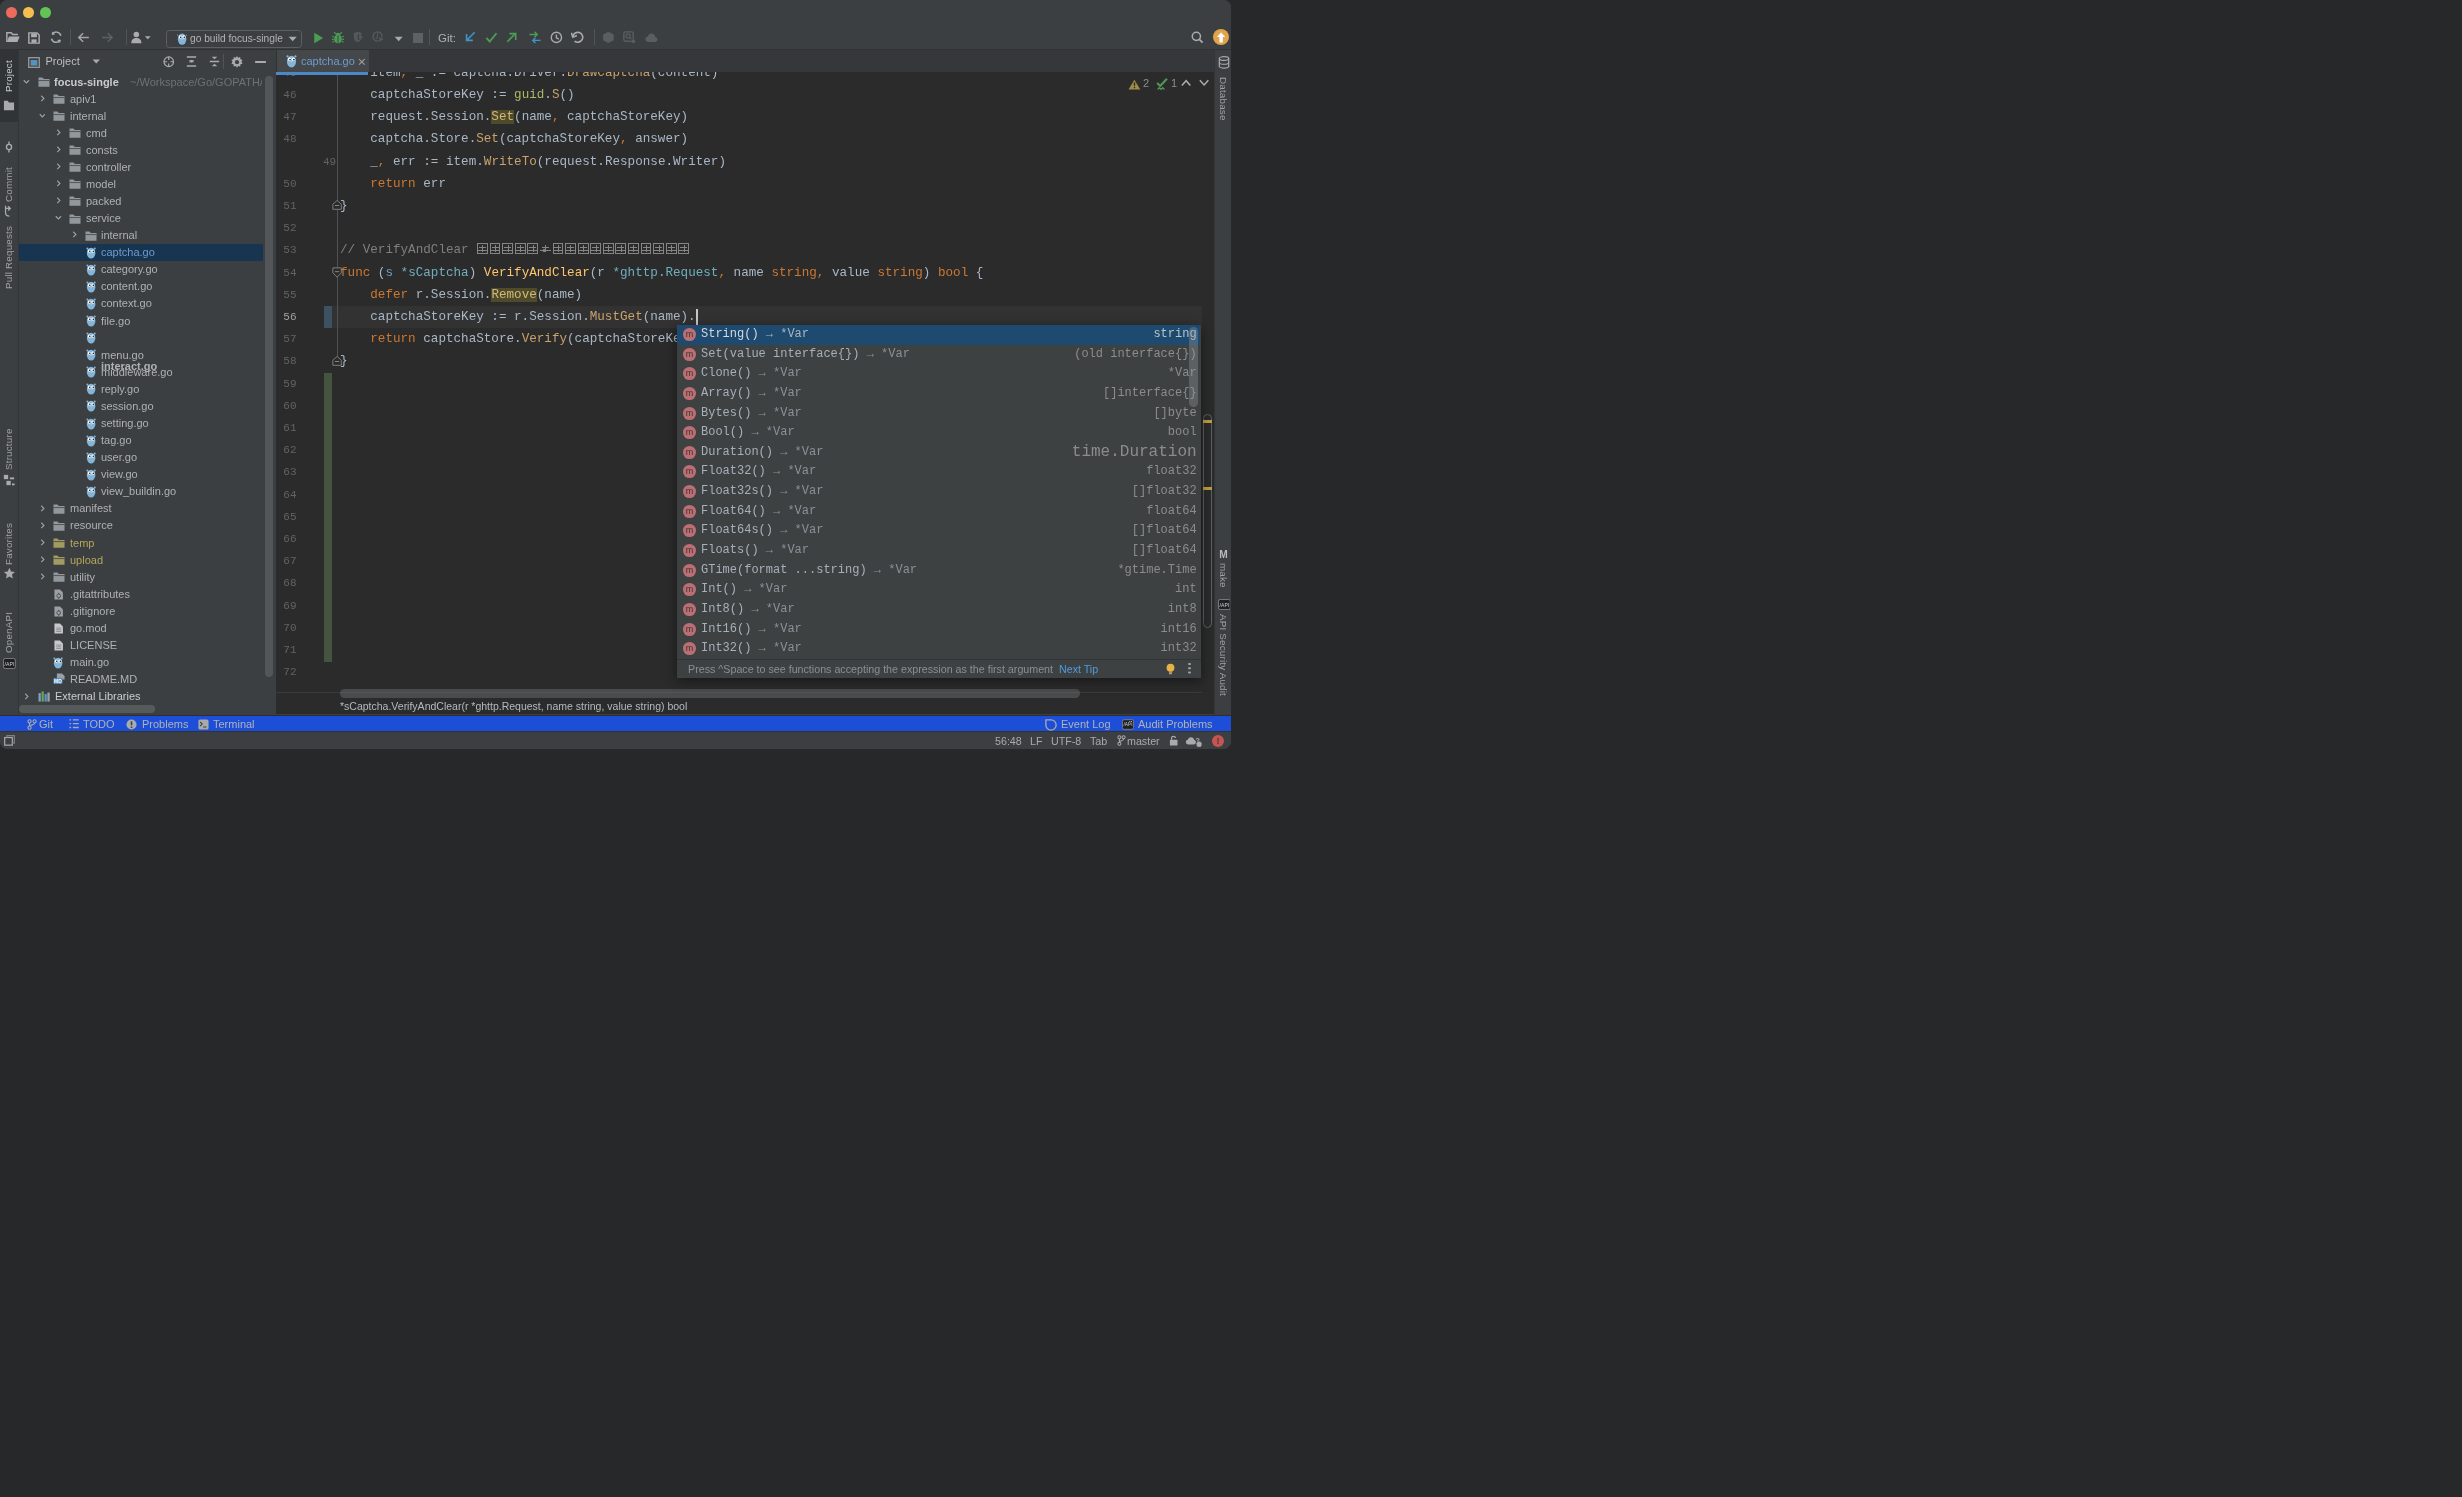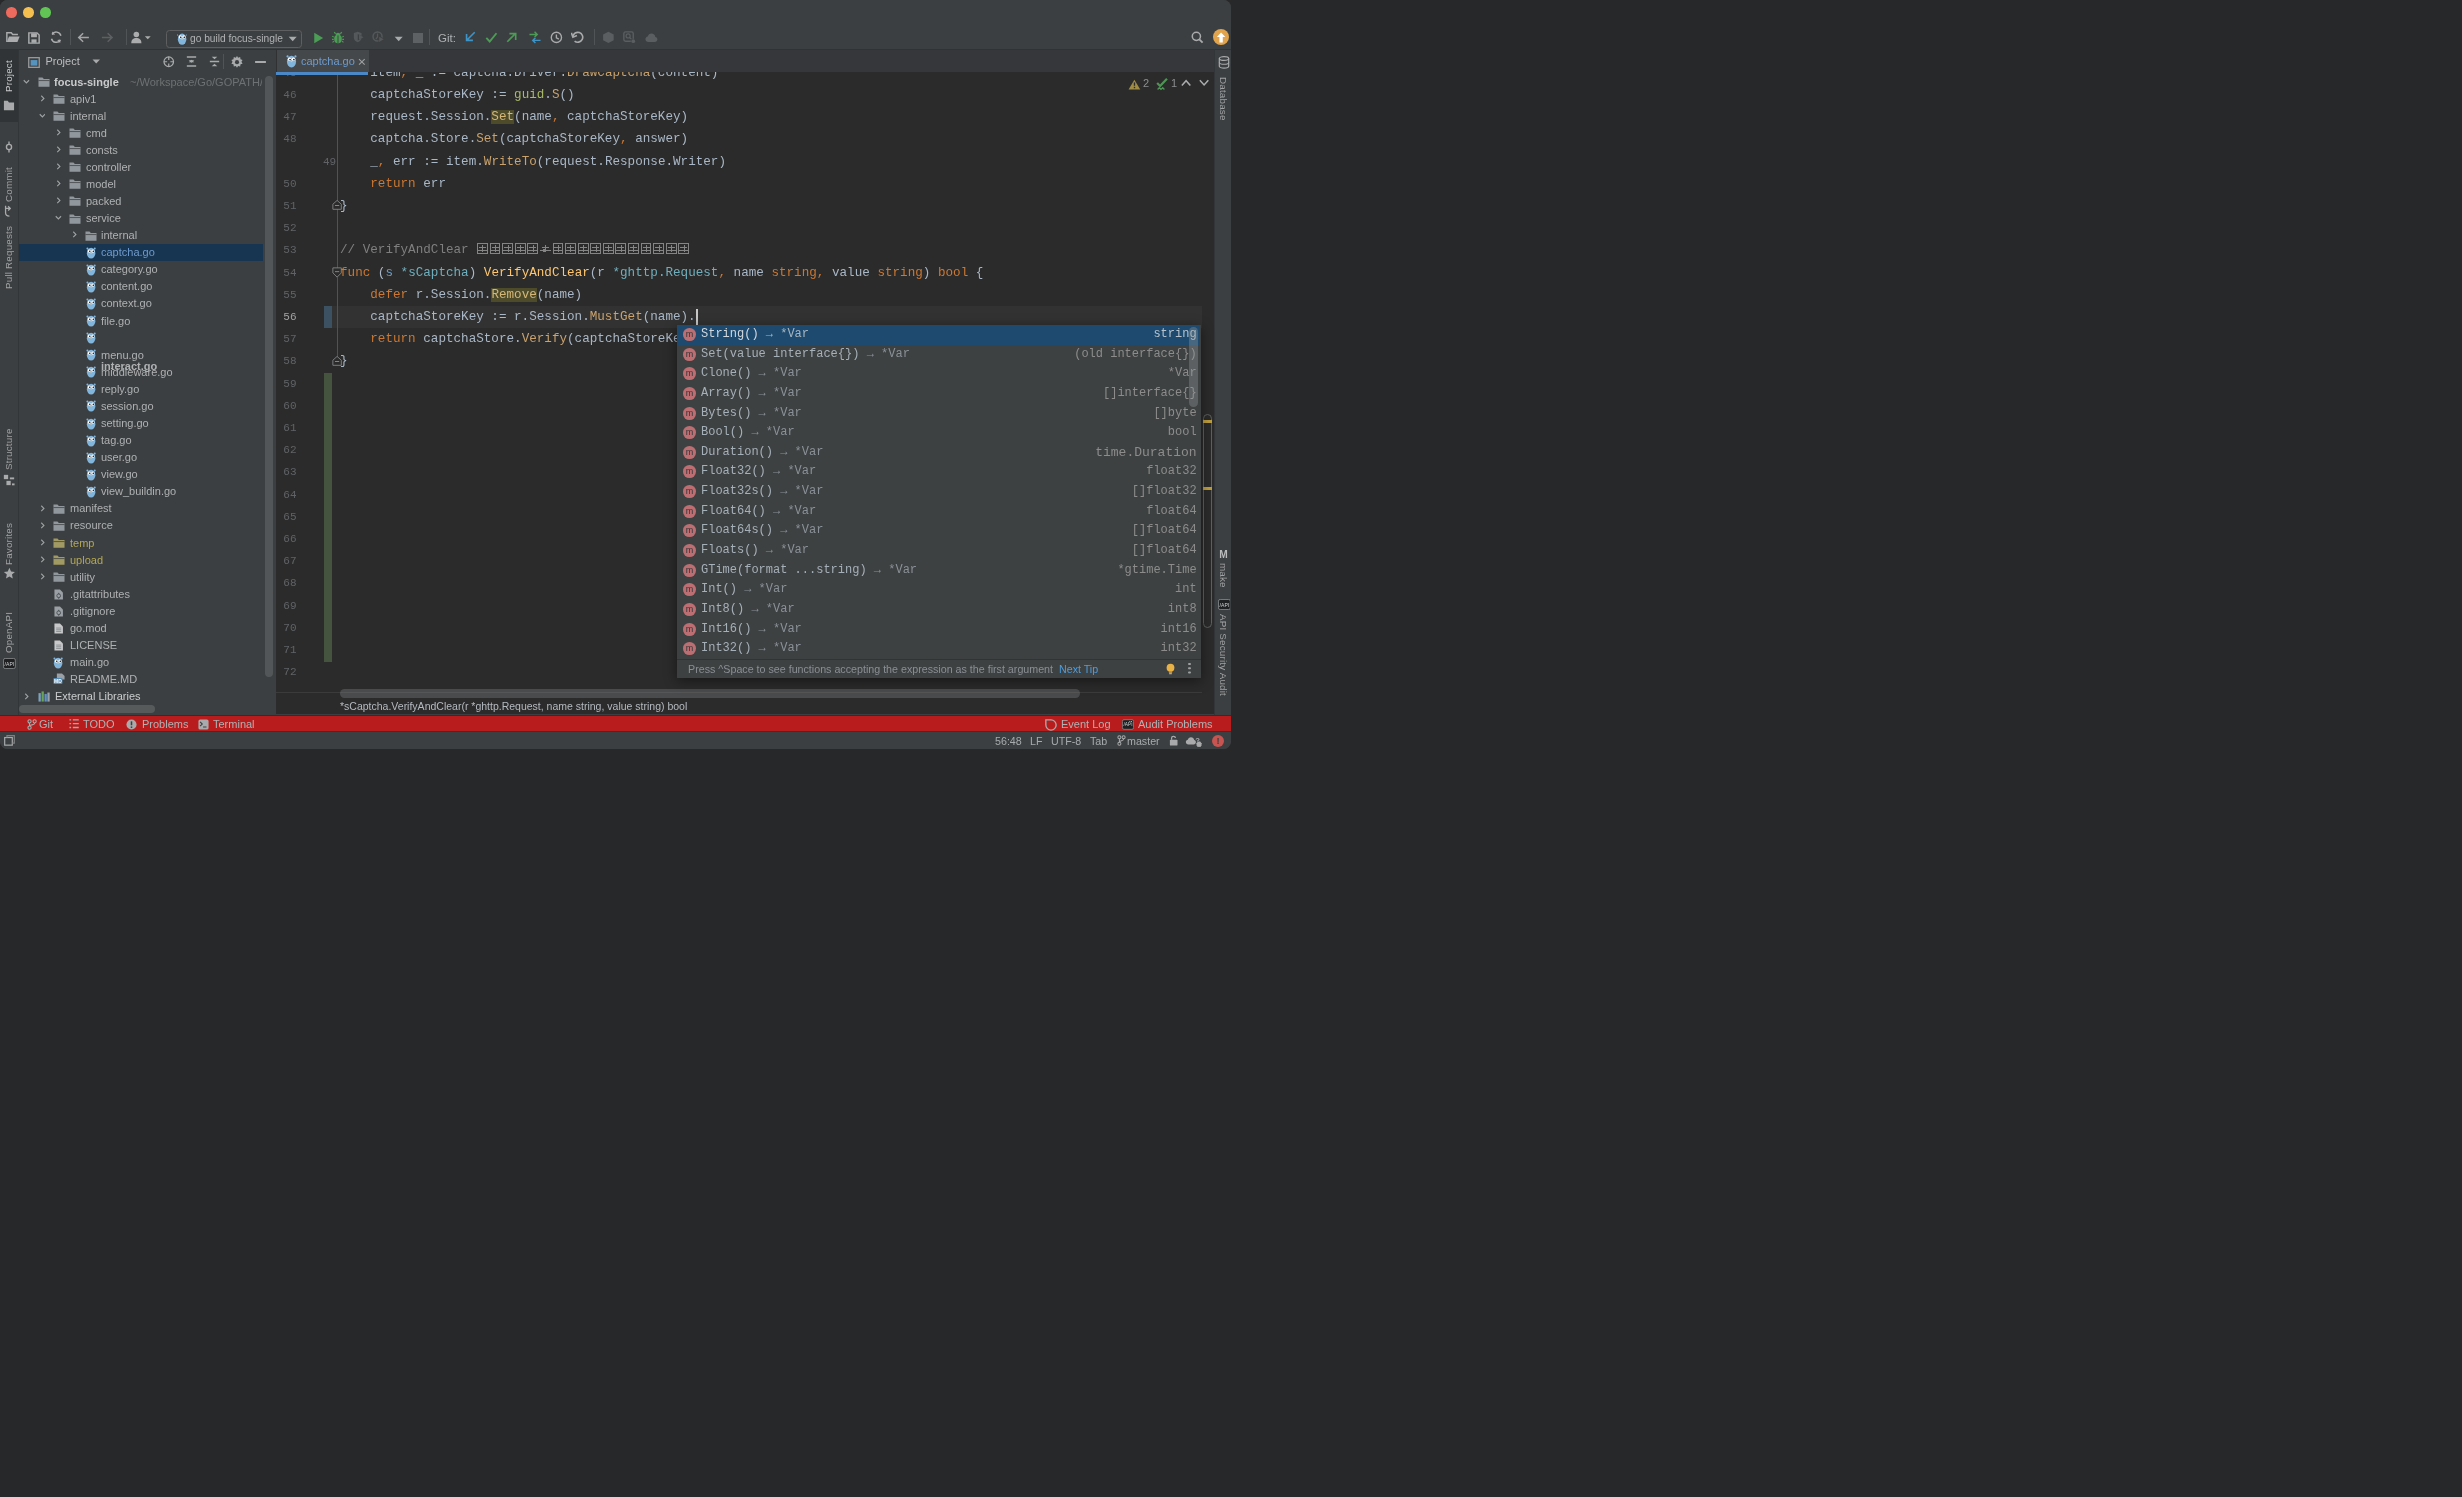--- a/index.html
+++ b/index.html
@@ -711,21 +711,21 @@
         <div class="puptype mono" style="font-size:12px;">[]byte</div>
       </div>
       <div class="abs" style="left:0;top:98px;width:523px;height:19.6px;">
         <div class="pupico">m</div>
         <div class="abs mono" style="left:24px;top:0;height:19.6px;line-height:19.6px;font-size:12px;color:#a6b0b9;white-space:pre;">Bool() <span style="color:#8a9198">→ *Var</span></div>
         <div class="puptype mono" style="font-size:12px;">bool</div>
       </div>
       <div class="abs" style="left:0;top:118px;width:523px;height:19.6px;">
         <div class="pupico">m</div>
         <div class="abs mono" style="left:24px;top:0;height:19.6px;line-height:19.6px;font-size:12px;color:#a6b0b9;white-space:pre;">Duration() <span style="color:#8a9198">→ *Var</span></div>
-        <div class="puptype mono" style="font-size:13px;">time.Duration</div>
+        <div class="puptype mono" style="font-size:16px;">time.Duration</div>
       </div>
       <div class="abs" style="left:0;top:137px;width:523px;height:19.6px;">
         <div class="pupico">m</div>
         <div class="abs mono" style="left:24px;top:0;height:19.6px;line-height:19.6px;font-size:12px;color:#a6b0b9;white-space:pre;">Float32() <span style="color:#8a9198">→ *Var</span></div>
         <div class="puptype mono" style="font-size:12px;">float32</div>
       </div>
       <div class="abs" style="left:0;top:157px;width:523px;height:19.6px;">
         <div class="pupico">m</div>
         <div class="abs mono" style="left:24px;top:0;height:19.6px;line-height:19.6px;font-size:12px;color:#a6b0b9;white-space:pre;">Float32s() <span style="color:#8a9198">→ *Var</span></div>
         <div class="puptype mono" style="font-size:12px;">[]float32</div>
@@ -775,21 +775,21 @@
       <svg class="ic" style="left:488px;top:3.4px" width="11" height="12.8" viewBox="0 0 13 15">
           <circle cx="6.5" cy="5.5" r="4.6" fill="#e8b247"></circle>
           <rect x="4.6" y="10" width="3.8" height="1.4" fill="#e8b247"></rect>
           <rect x="4.9" y="12" width="3.2" height="1.2" fill="#c0c2c4"></rect>
         </svg>
       <div class="abs" style="left:511px;top:2.6px;width:2.6px;height:2.6px;border-radius:50%;background:#9fa1a3;box-shadow:0 4.3px 0 #9fa1a3, 0 8.5px 0 #9fa1a3;"></div>
     </div>
     <div class="abs" style="left:512px;top:1.7px;width:8.5px;height:80px;border-radius:4.3px;background:rgba(150,154,157,0.35);"></div>
   </div>
 
-  <div id="toolwinbar" class="abs" style="left:0;top:715px;width:1231px;height:16.6px;background:#b91c1c;border-top:0.9px solid #2e2e2e;">
+  <div id="toolwinbar" class="abs" style="left:0;top:715px;width:1231px;height:16.6px;background:#1d4ed8;border-top:0.9px solid #2e2e2e;">
     <svg class="ic" style="left:26.5px;top:3px" width="10.2" height="11" viewBox="0 0 12 13">
         <circle cx="3" cy="2.8" r="1.9" fill="none" stroke="#a8aaac" stroke-width="1.3"></circle>
         <circle cx="9" cy="2.8" r="1.9" fill="none" stroke="#a8aaac" stroke-width="1.3"></circle>
         <circle cx="3" cy="10.2" r="1.9" fill="none" stroke="#a8aaac" stroke-width="1.3"></circle>
         <path d="M3 4.7 L3 8.3 M9 4.7 L9 5.4 C9 7.4 3 6.4 3 8.3" fill="none" stroke="#a8aaac" stroke-width="1.3"></path>
       </svg>
     <div class="abs" style="left:39px;top:1.7px;height:13.7px;line-height:13.7px;font-size:11px;color:#b0b2b4;">Git</div>
     <svg class="ic" style="left:69px;top:3.4px" width="10.2" height="9.4" viewBox="0 0 12 11">
         <path d="M0.5 1 L2.5 1 M0.5 5.5 L2.5 5.5 M0.5 10 L2.5 10 M4.5 1 L11.5 1 M4.5 5.5 L11.5 5.5 M4.5 10 L11.5 10" stroke="#a8aaac" stroke-width="1.6"></path>
       </svg>

